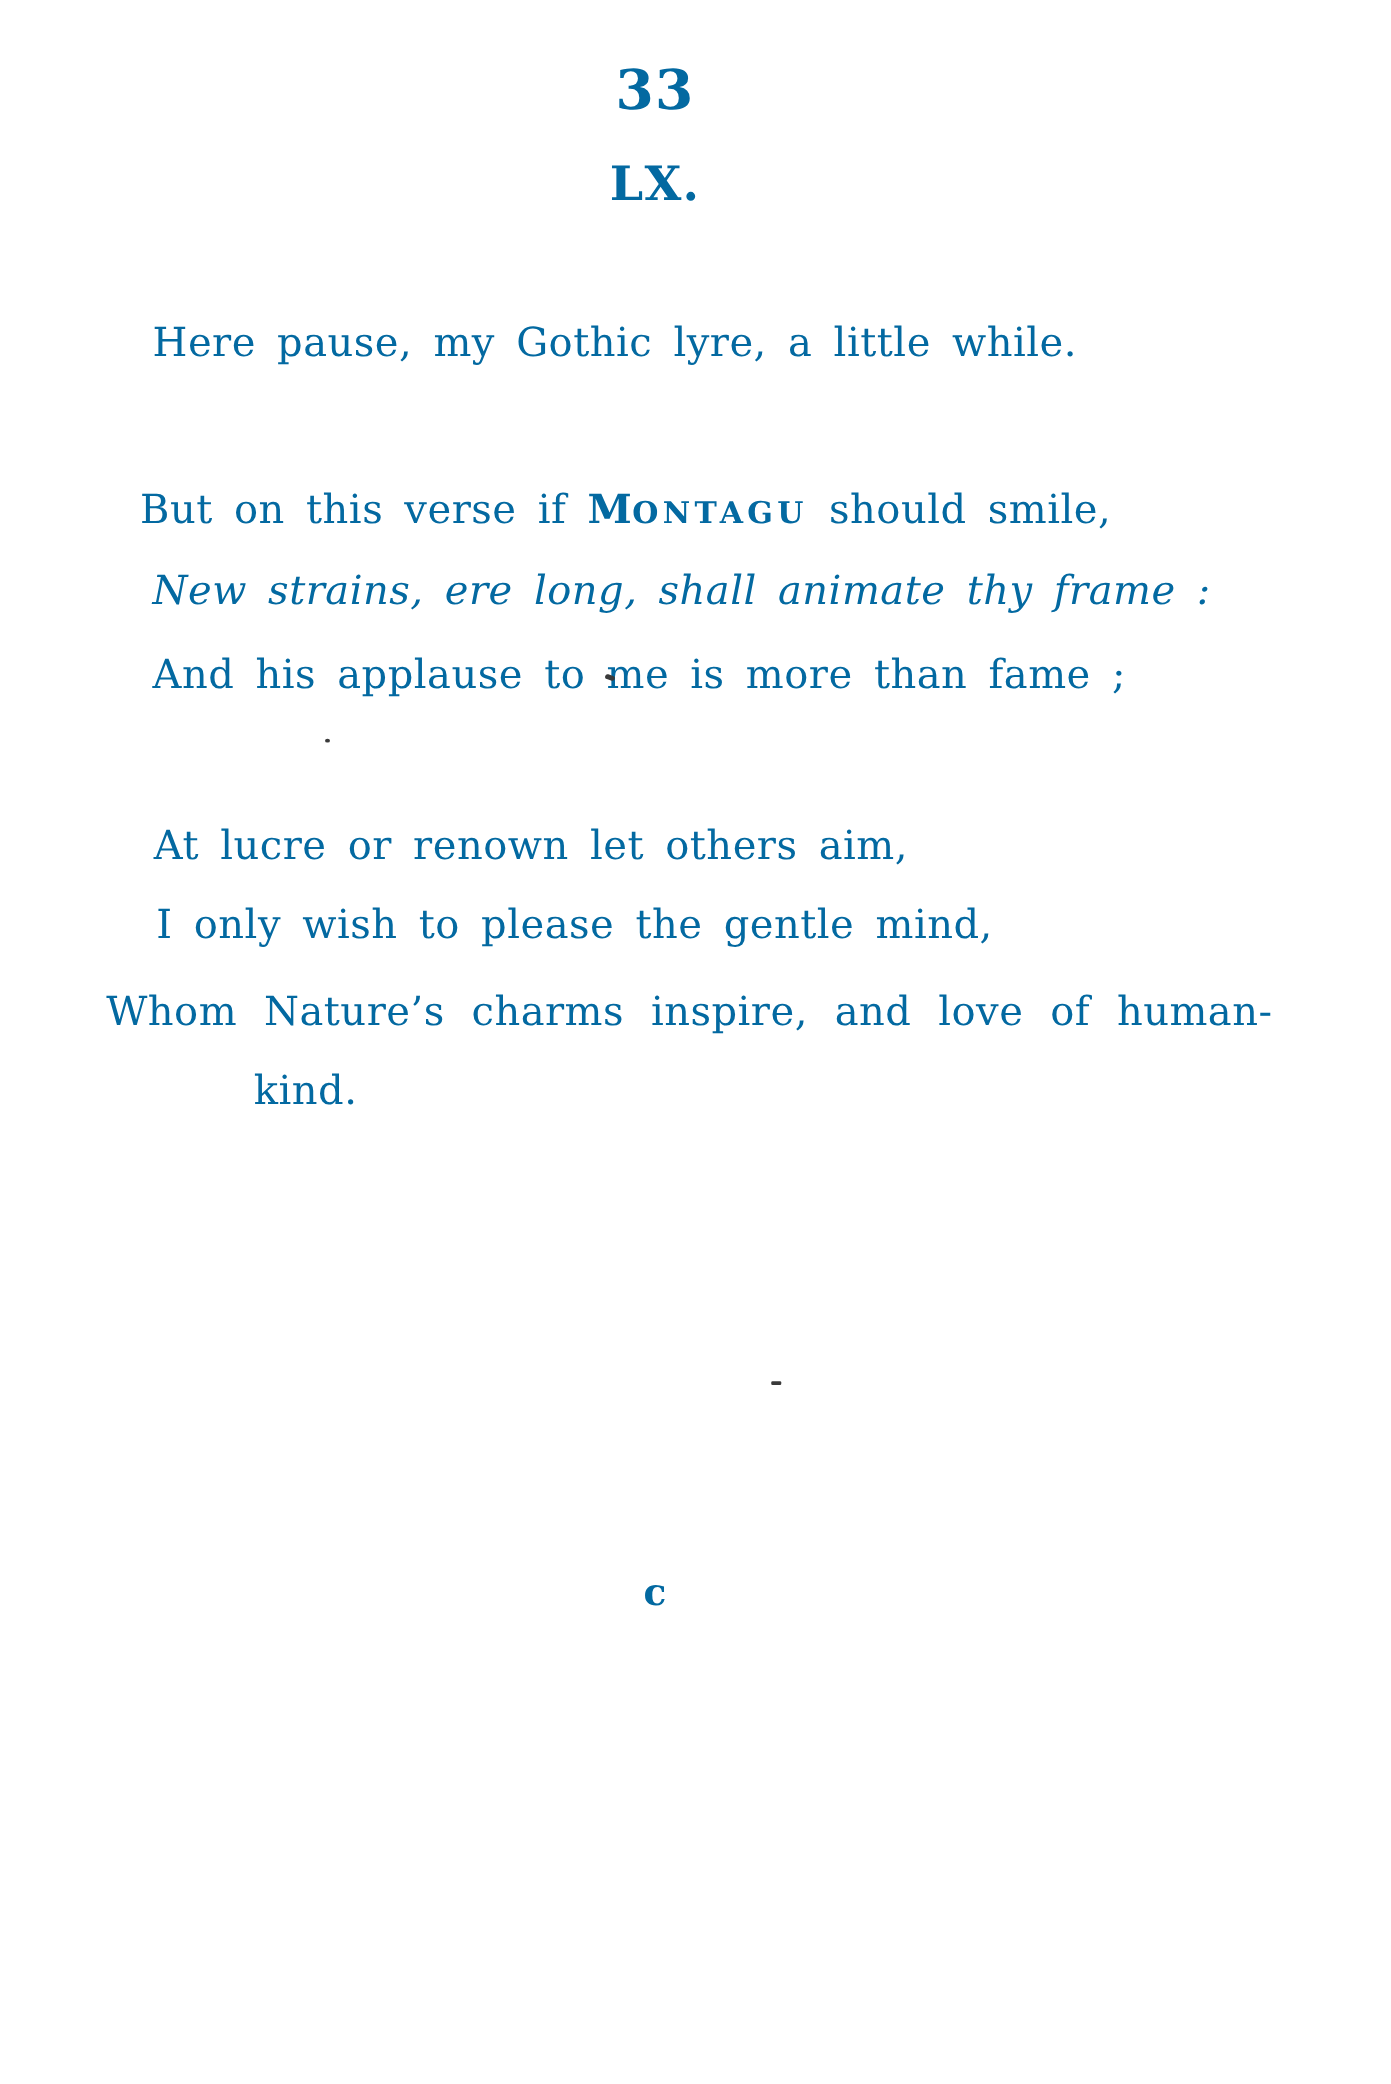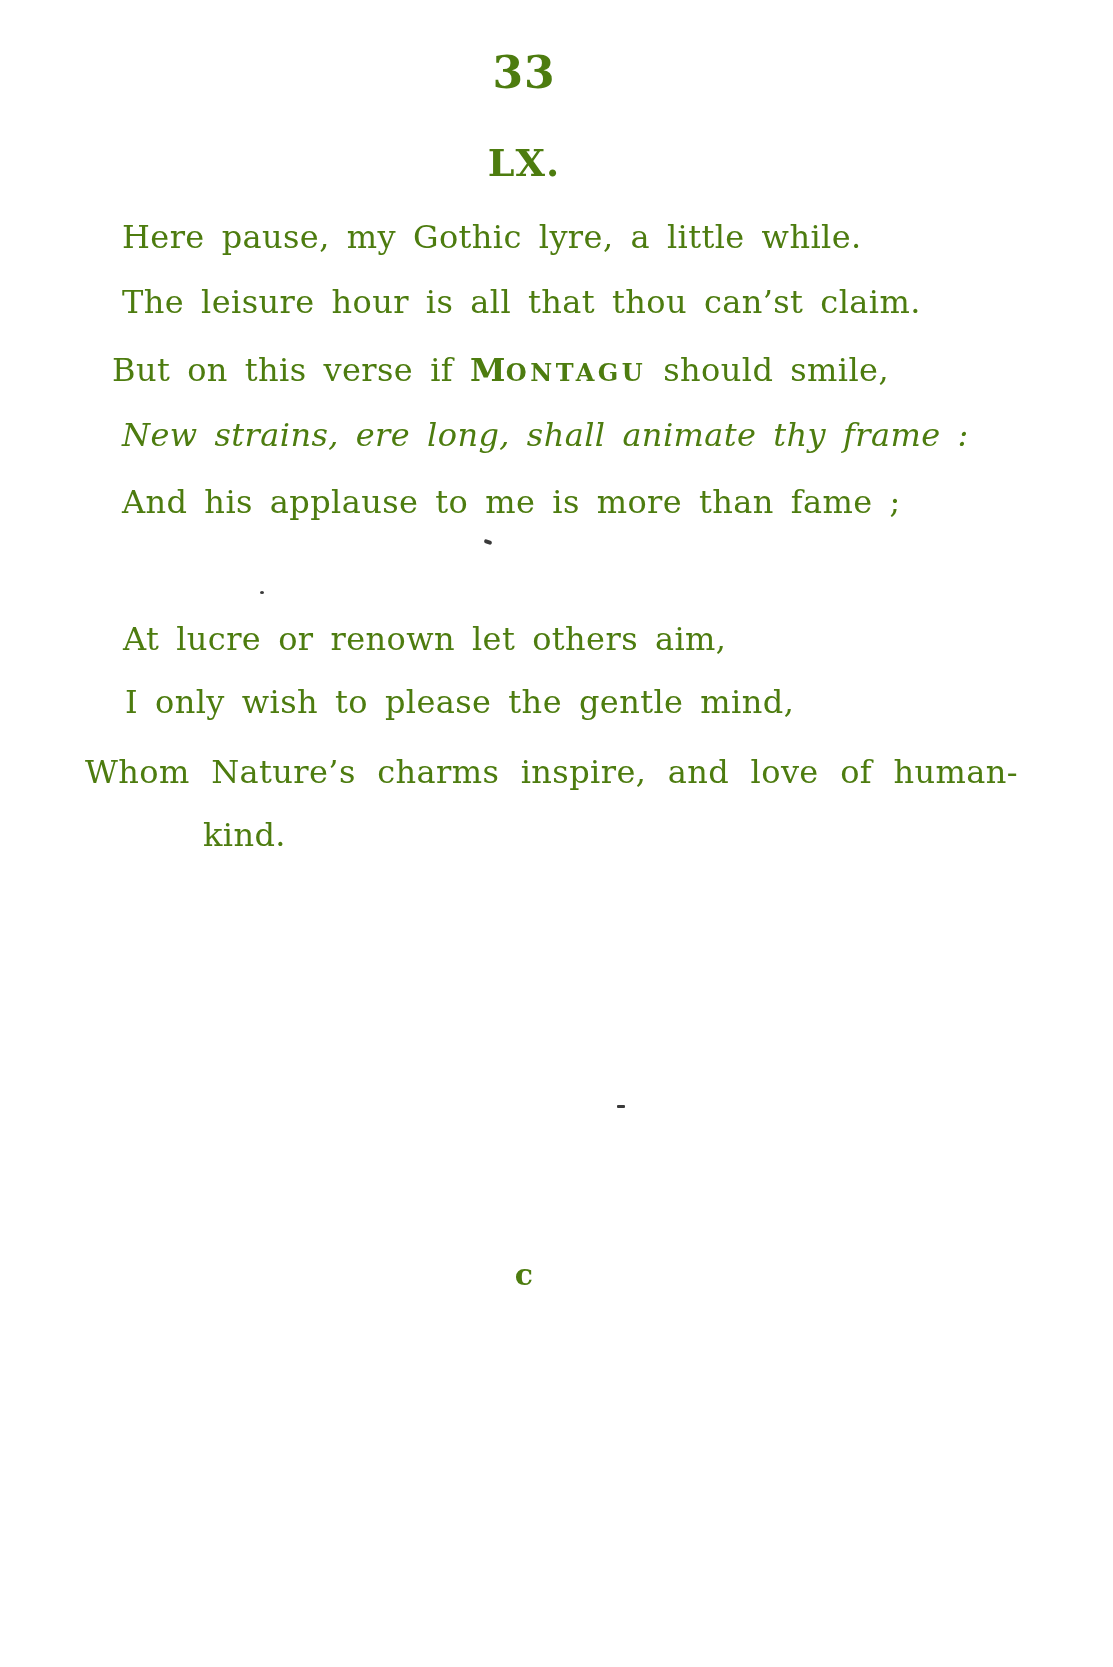--- a/index.html
+++ b/index.html
@@ -7,49 +7,50 @@
     padding: 0;
     background: #ffffff;
   }
   .page {
     position: relative;
     width: 1113px;
     height: 1667px;
     background: #ffffff;
     overflow: hidden;
     font-family: "DejaVu Serif", "Liberation Serif", serif;
-    color: #4d7c0f;
+    color: #0369a1;
   }
   .centered-band {
     position: absolute;
     left: 0;
     width: 1048px;
     text-align: center;
     line-height: 1;
     white-space: nowrap;
   }
   .page-number {
     top: 51px;
     font-size: 44px;
     font-weight: bold;
     letter-spacing: 1px;
   }
   .section-heading {
-    top: 144px;
+    top: 128px;
     font-size: 38px;
     font-weight: bold;
     letter-spacing: 1px;
   }
   .poem-line {
     position: absolute;
     font-size: 32px;
     line-height: 32px;
     white-space: nowrap;
     word-spacing: 0.20em;
     letter-spacing: 0.4px;
+    margin-top: 37px;
   }
   .l1  { top: 221px; left: 122px; }
   .l2  { top: 286px; left: 122px; }
   .l3  { top: 354px; left: 112px; }
   .l4  { top: 419px; left: 122px; font-style: italic; }
   .l5  { top: 486px; left: 122px; }
   .l6  { top: 554px; left: 122px; }
   .l7  { top: 623px; left: 123px; }
   .l8  { top: 686px; left: 125px; }
   .l9  { top: 756px; left: 85px;  word-spacing: 0.34em; }
@@ -94,21 +95,20 @@
 <body>
 
 <div class="page">
 
   <div class="centered-band page-number">33</div>
 
   <div class="centered-band section-heading">LX.</div>
 
   <div class="poem-line l1">Here pause, my Gothic lyre, a little while.</div>
 
-  <div class="poem-line l2">The leisure hour is all that thou can’st claim.</div>
 
   <div class="poem-line l3"><span>But on this verse if </span><span class="smallcaps-name"><span class="name-initial">M</span><span class="name-rest">ONTAGU</span></span><span> should smile,</span></div>
 
   <div class="poem-line l4">New strains, ere long, shall animate thy frame :</div>
 
   <div class="poem-line l5">And his applause to me is more than fame ;</div>
 
 
   <div class="poem-line l7">At lucre or renown let others aim,</div>
 

